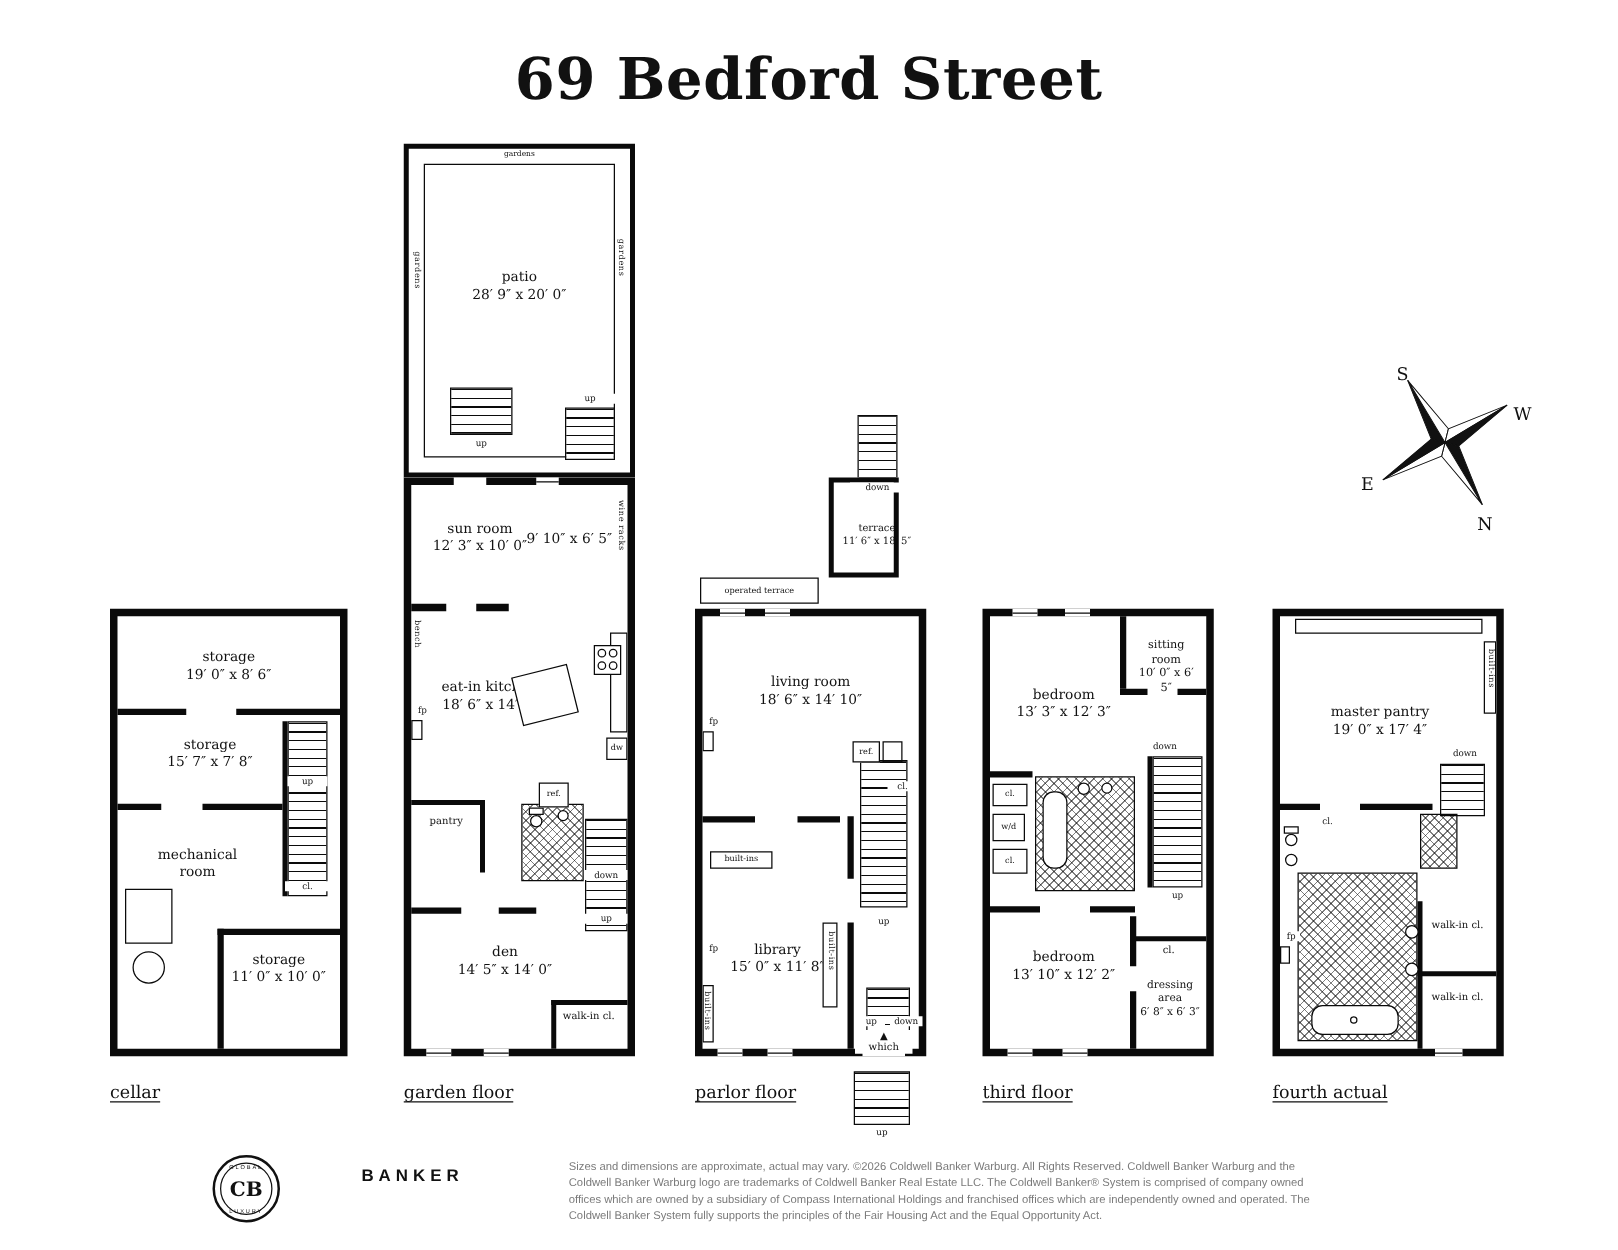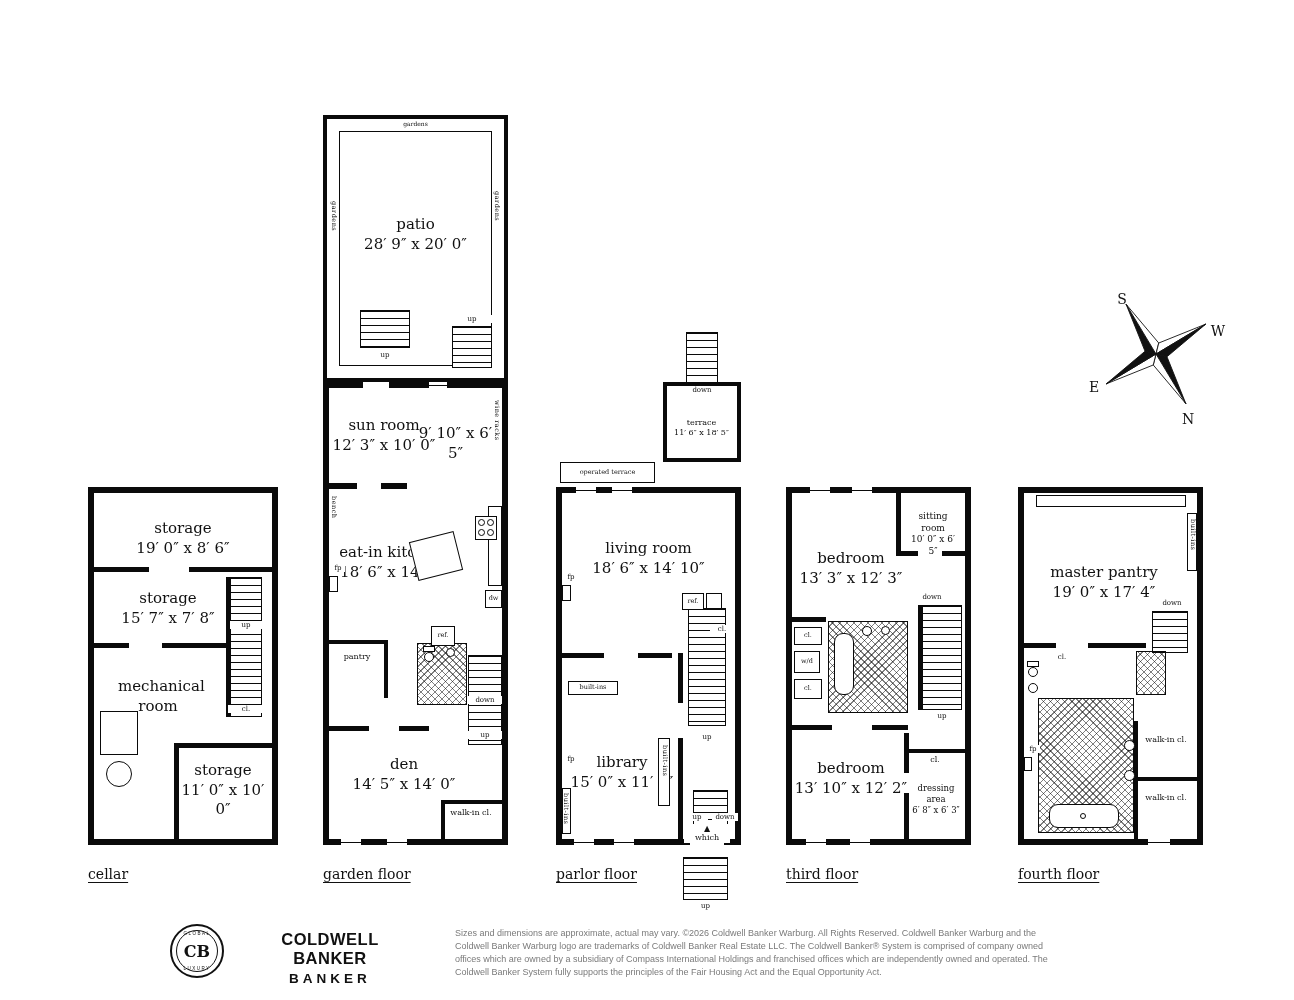--- a/index.html
+++ b/index.html
@@ -5,21 +5,21 @@
   *{margin:0;padding:0;box-sizing:border-box}
   html,body{background:#fff}
   body{font-family:"DejaVu Serif",serif;color:#111}
   .page{position:relative;width:1294px;height:1000px;background:#fff;overflow:hidden}
   .title{position:absolute;top:36px;left:0;width:100%;text-align:center;font-size:46px;font-weight:700;letter-spacing:.5px}
   .plan{position:absolute}
   .box{position:absolute;border:6px solid #0a0a0a;background:#fff}
   .box.thin{border-width:4px}
   .inner{position:absolute;inset:12px;border:1px solid #0a0a0a;pointer-events:none}
   .iw{position:absolute;background:#0a0a0a}
-  .lbl{position:absolute;text-align:center;font-size:15px;line-height:1.3}
+  .lbl{position:absolute;text-align:center;font-size:11px;line-height:1.3}
   .ln{display:block}
   .sm{font-size:7px;line-height:1.2}
   .xs{font-size:6px;line-height:1.1}
   .vlbl{position:absolute;writing-mode:vertical-rl;font-size:6.5px;letter-spacing:.5px;text-align:center}
   .stairs{position:absolute;border:1px solid #0a0a0a;background:repeating-linear-gradient(to bottom,#0a0a0a 0 1px,#fff 1px 7px)}
   .tile{position:absolute;border:1.5px solid #0a0a0a;background:repeating-linear-gradient(45deg,rgba(0,0,0,.5) 0 1px,transparent 1px 5px),repeating-linear-gradient(-45deg,rgba(0,0,0,.5) 0 1px,transparent 1px 5px)}
   .fixture{position:absolute;border:1.2px solid #0a0a0a;background:#fff}
   .round{border-radius:50%}
   .tub{border-radius:9px}
   .slbl{position:absolute;background:#fff;font-size:7px;text-align:center;line-height:1.2;z-index:3}
@@ -35,20 +35,21 @@
   .brand{position:absolute;width:164px;text-align:center;font-family:"Liberation Sans",sans-serif;font-weight:700;color:#111}
   .brand .b1{font-size:16.5px;letter-spacing:.5px;display:block}
   .brand .b2{font-size:13.5px;letter-spacing:4px;display:block;margin-top:3px}
   .disclaimer{position:absolute;font-family:"Liberation Sans",sans-serif;font-size:9px;color:#7a7a7a;line-height:1.45}
 </style>
 </head>
 <body>
 
 <div class="page">
 
+  <div class="title">69 Bedford Street</div>
 
   <div class="plan" style="left:88px;top:487px;width:190px;height:358px">
     <div class="box" style="left:0;top:0;width:190px;height:358px">
       <div class="lbl" style="left:0;top:26px;width:178px">
         <span class="ln">storage</span>
         <span class="ln">19′ 0″ x 8′ 6″</span>
       </div>
       <div class="iw" style="left:0;top:74px;width:55px;height:5px"></div>
       <div class="iw" style="left:95px;top:74px;width:83px;height:5px"></div>
       <div class="lbl" style="left:0;top:96px;width:148px">
@@ -145,21 +146,21 @@
       <div class="lbl sm" style="left:120px;top:420px;width:44px;font-size:8px">walk-in cl.</div>
       <div class="win h" style="left:12px;bottom:-6px;width:20px;height:6px"></div>
       <div class="win h" style="left:58px;bottom:-6px;width:20px;height:6px"></div>
     </div>
   </div>
   <div class="floorlbl" style="left:323px;top:866px">garden floor</div>
 
   <div class="plan" style="left:556px;top:330px;width:185px;height:580px">
     <div class="stairs" style="left:130px;top:2px;width:32px;height:52px"></div>
     <div class="slbl xs" style="left:124px;top:56px;width:44px">down</div>
-    <div class="box thin" style="left:107px;top:52px;width:78px;height:80px">
+    <div class="box thin" style="left:107px;top:52px;width:56px;height:80px">
       <div class="lbl sm" style="left:0;top:32px;width:69px;font-size:8px">
         <span class="ln">terrace</span>
         <span class="ln">11′ 6″ x 18′ 5″</span>
       </div>
     </div>
     <div class="fixture" style="left:4px;top:132px;width:95px;height:21px;display:flex;align-items:center;justify-content:center">
       <span class="xs" style="font-size:6.5px">operated terrace</span>
     </div>
     <div class="box" style="left:0;top:157px;width:185px;height:358px">
       <div class="win h" style="left:14px;top:-6px;width:20px;height:6px"></div>
@@ -280,21 +281,21 @@
       <div class="fixture" style="left:0;top:264px;width:8px;height:14px"></div>
       <div class="iw" style="left:110px;top:228px;width:4px;height:118px"></div>
       <div class="iw" style="left:110px;top:284px;width:63px;height:4px"></div>
       <div class="fixture round" style="left:100px;top:247px;width:11px;height:11px"></div>
       <div class="fixture round" style="left:100px;top:277px;width:11px;height:11px"></div>
       <div class="lbl sm" style="left:118px;top:242px;width:48px;font-size:8px">walk-in cl.</div>
       <div class="lbl sm" style="left:118px;top:300px;width:48px;font-size:8px">walk-in cl.</div>
       <div class="win h" style="left:124px;bottom:-6px;width:22px;height:6px"></div>
     </div>
   </div>
-  <div class="floorlbl" style="left:1018px;top:866px">fourth floor</div>
+  <div class="floorlbl" style="left:1018px;top:866px">fourth actual</div>
 
   <svg style="position:absolute;left:1078px;top:278px" width="155" height="150" viewBox="0 0 155 150">
     <g transform="rotate(-31 78 76)">
       <polygon points="78,18 70,68 78,76" fill="#111" stroke="#111" stroke-width="0.8"></polygon>
       <polygon points="78,18 86,68 78,76" fill="#fff" stroke="#111" stroke-width="0.8"></polygon>
       <polygon points="136,76 86,68 78,76" fill="#fff" stroke="#111" stroke-width="0.8"></polygon>
       <polygon points="136,76 86,84 78,76" fill="#111" stroke="#111" stroke-width="0.8"></polygon>
       <polygon points="78,134 86,84 78,76" fill="#111" stroke="#111" stroke-width="0.8"></polygon>
       <polygon points="78,134 70,84 78,76" fill="#fff" stroke="#111" stroke-width="0.8"></polygon>
       <polygon points="20,76 70,84 78,76" fill="#fff" stroke="#111" stroke-width="0.8"></polygon>
@@ -305,18 +306,17 @@
     <text x="16" y="114" text-anchor="middle" font-family="DejaVu Serif, serif" font-size="14" fill="#111">E</text>
     <text x="110" y="146" text-anchor="middle" font-family="DejaVu Serif, serif" font-size="14" fill="#111">N</text>
   </svg>
 
   <div class="logo" style="left:170px;top:924px;width:54px;height:54px">
     <div class="logo-top">GLOBAL</div>
     <div class="logo-inner">CB</div>
     <div class="logo-bot">LUXURY</div>
   </div>
   <div class="brand" style="left:248px;top:930px">
-    <span class="b1">COLDWELL BANKER</span>
     <span class="b2">BANKER</span>
   </div>
   <div class="disclaimer" style="left:455px;top:927px;width:612px">Sizes and dimensions are approximate, actual may vary. ©2026 Coldwell Banker Warburg. All Rights Reserved. Coldwell Banker Warburg and the Coldwell Banker Warburg logo are trademarks of Coldwell Banker Real Estate LLC. The Coldwell Banker® System is comprised of company owned offices which are owned by a subsidiary of Compass International Holdings and franchised offices which are independently owned and operated. The Coldwell Banker System fully supports the principles of the Fair Housing Act and the Equal Opportunity Act.</div>
 
 </div>
 
 </body></html>

